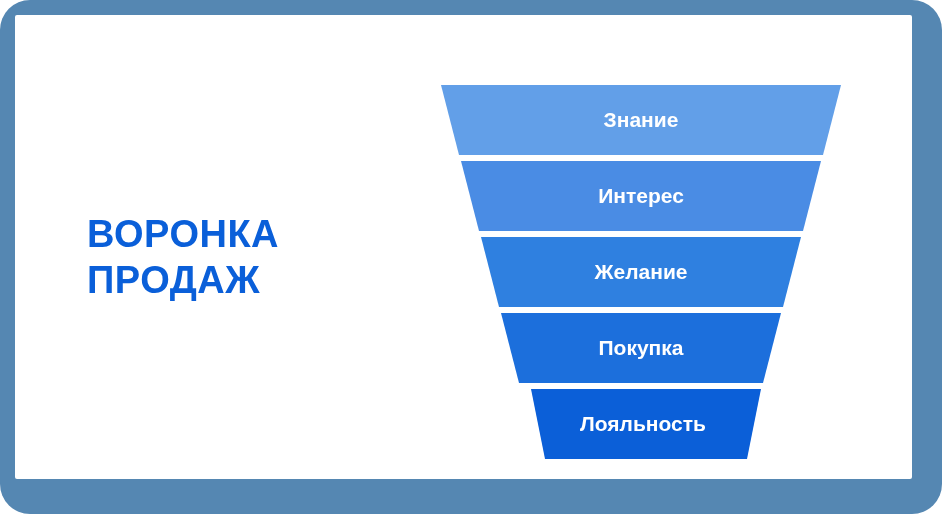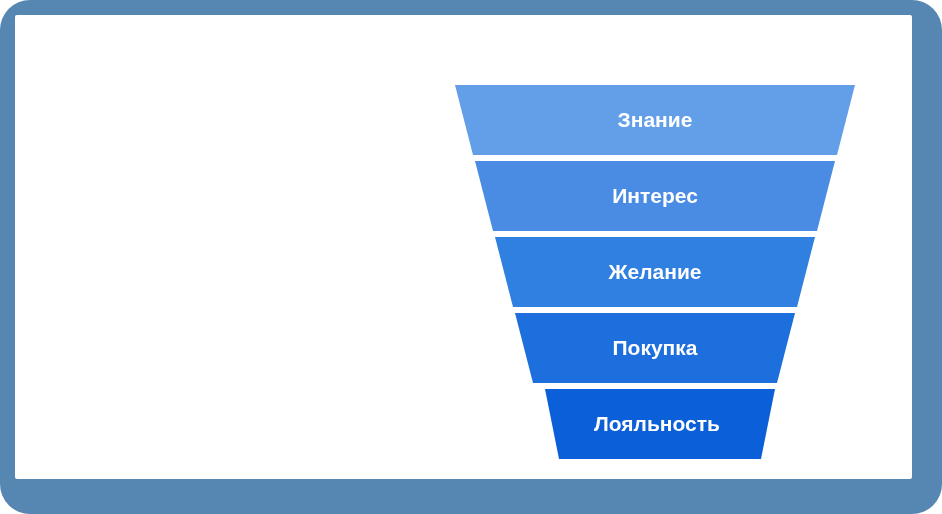--- a/index.html
+++ b/index.html
@@ -55,21 +55,21 @@
     font-weight: bold;
     line-height: 1.22;
     letter-spacing: 0.5px;
     text-transform: uppercase;
     white-space: pre-line;
   }
 
   
   #funnel {
     position: absolute;
-    left: 422px;
+    left: 408px;
     top: 55px;
     width: 440px;
     height: 400px;
   }
   #funnel svg {
     display: block;
     width: 440px;
     height: 400px;
   }
   .band-label {
@@ -83,20 +83,22 @@
 </style>
 </head>
 <body>
 
 <div id="slide">
 
   <div id="frame"></div>
 
   <div id="canvas">
 
+    <div id="title">ВОРОНКА
+ПРОДАЖ</div>
 
     <div id="funnel">
       <svg viewBox="0 0 440 400" xmlns="http://www.w3.org/2000/svg">
 
         <g>
           <polygon points="18,15 418,15 400,85 36,85" fill="#629fe8"></polygon>
           <text class="band-label" x="218" y="51">Знание</text>
         </g>
 
         <g>

